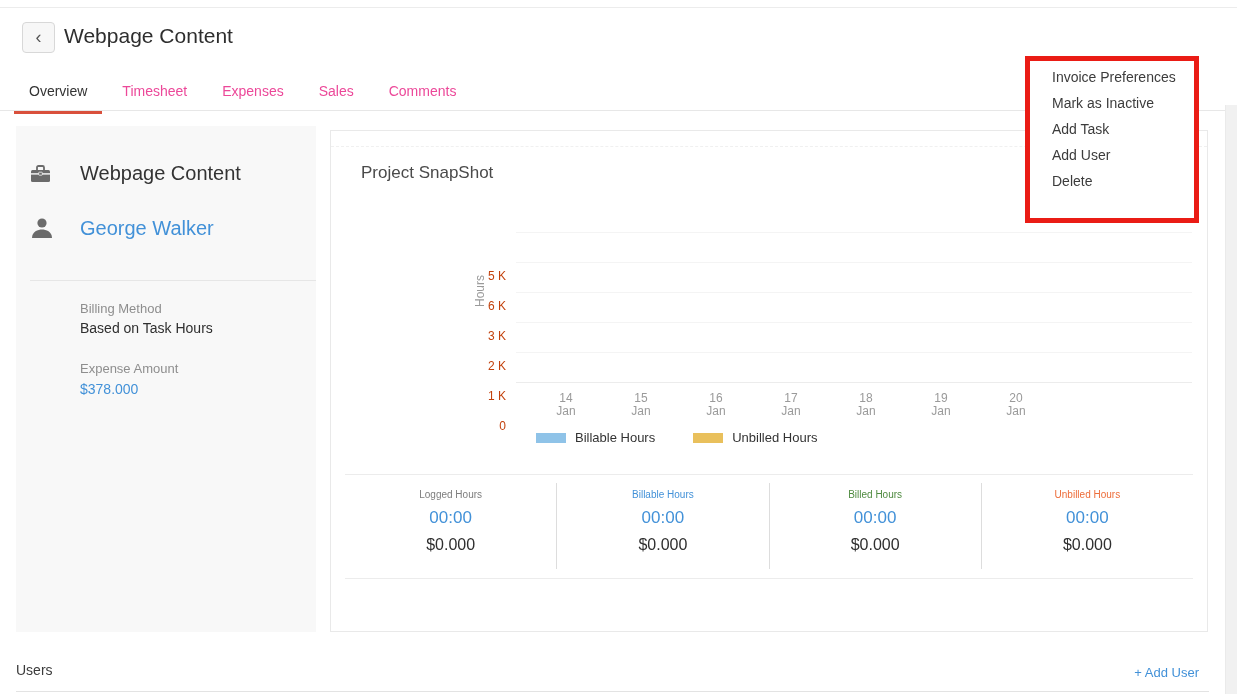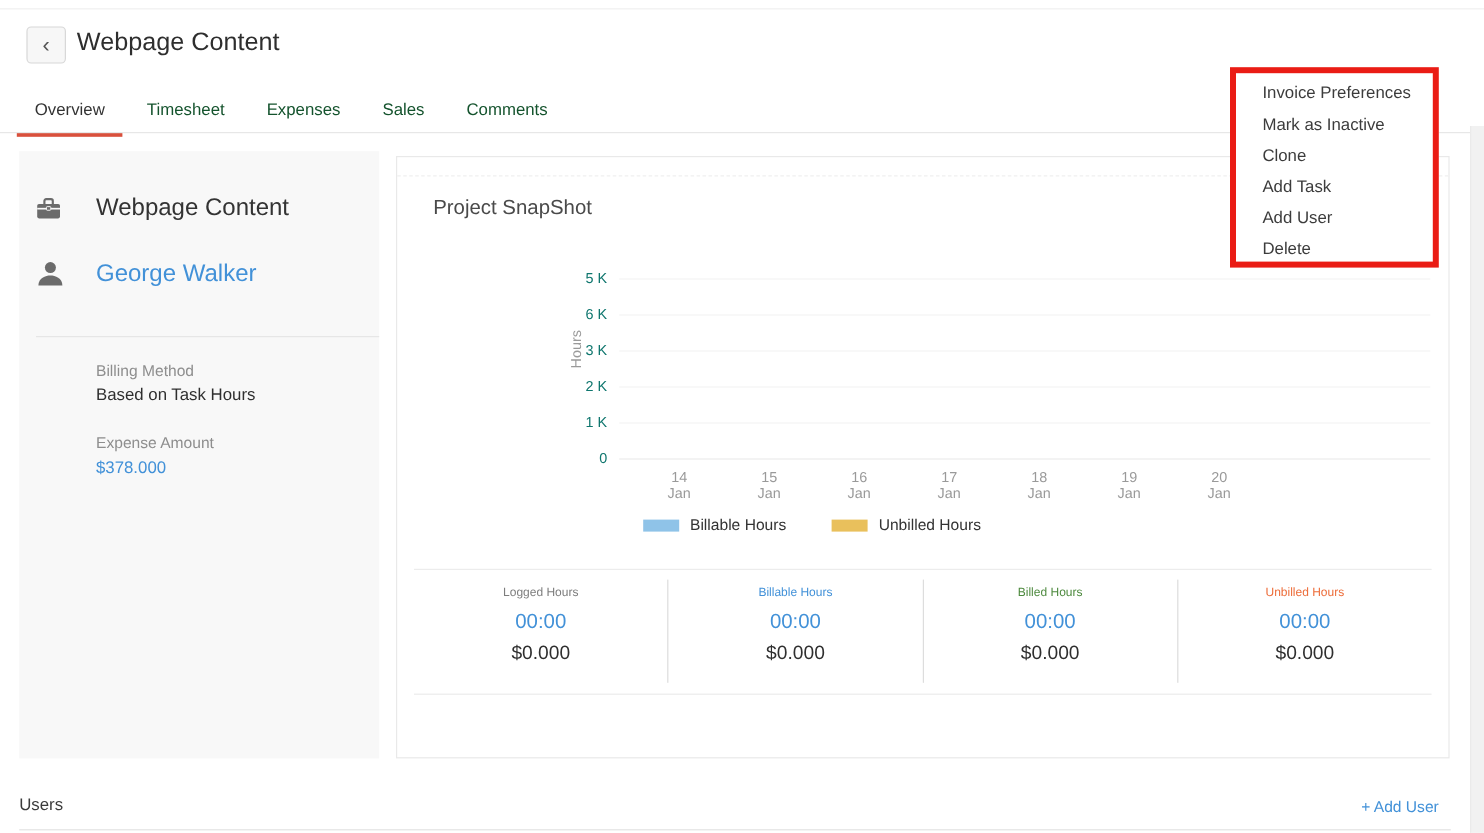--- a/index.html
+++ b/index.html
@@ -29,21 +29,21 @@
   .caret { display:inline-block; font-size:10px; color:#555; margin-left:8px; transform:translateY(-1px); }
   .clip-btn {
     width:33px; height:32px; background:#f5f5f5; border:1px solid #ccc; border-radius:3px;
     display:flex; align-items:center; justify-content:center; cursor:pointer;
   }
   .close-x { font-size:22px; color:#8a8a8a; cursor:pointer; margin-left:4px; line-height:1; }
 
   
   .tabs { position:absolute; left:14px; top:78px; height:32px; display:flex; }
   .tab {
-    padding:0 15px; font-size:14px; color:#14532d; line-height:26px;
+    padding:0 15px; font-size:14px; color:#ec4899; line-height:26px;
     cursor:pointer; position:relative; margin-right:5px;
   }
   .tab.active { color:#333; }
   .tab.active::after {
     content:""; position:absolute; left:0; right:0; bottom:-4px; height:4px; background:#d9503c;
   }
   .tabs-border { position:absolute; left:0; top:110px; width:1237px; height:1px; background:#e7e7e7; }
 
   
   .sidebar { position:absolute; left:16px; top:126px; width:300px; height:506px; background:#f8f8f8; }
@@ -57,21 +57,21 @@
   .sb-link  { position:absolute; left:64px; font-size:14px; color:#4291d8; cursor:pointer; }
 
   
   .card { position:absolute; left:330px; top:130px; width:878px; height:502px; background:#fff; border:1px solid #e9e9e9; }
   .card-dashed { position:absolute; left:0; right:0; top:15px; border-top:1px dashed #f0f0f0; }
   .card-title { position:absolute; left:30px; top:32px; font-size:17px; color:#4a4a4a; }
 
   .plot { position:absolute; left:185px; top:101px; width:676px; height:150px; }
   .gridline { position:absolute; left:0; width:100%; height:1px; background:#f4f4f4; }
   .gridline.zero { background:#ececec; }
-  .ytick { position:absolute; right:503px; width:60px; text-align:right; font-size:12px; color:#0f766e; transform:translateY(-7px); }
+  .ytick { position:absolute; right:503px; width:60px; text-align:right; font-size:12px; color:#c2410c; transform:translateY(-7px);margin-top:44px; }
   .ylabel { position:absolute; left:142px; top:176px; font-size:12px; color:#9a9a9a; transform:rotate(-90deg); transform-origin:left top; }
   .xtick { position:absolute; top:160px; width:60px; margin-left:-30px; text-align:center; font-size:12px; color:#9a9a9a; line-height:13px; }
   .legend { position:absolute; left:205px; top:299px; display:flex; gap:38px; align-items:center; }
   .legend-item { display:flex; align-items:center; gap:9px; font-size:13px; color:#333; }
   .legend-swatch { width:30px; height:10px; }
 
   .stats-divider-top { position:absolute; left:14px; right:14px; top:343px; height:1px; background:#ececec; }
   .stats-divider-bottom { position:absolute; left:14px; right:14px; top:447px; height:1px; background:#ececec; }
   .stats { position:absolute; left:14px; right:14px; top:352px; height:86px; display:flex; }
   .stat { flex:1; text-align:center; border-left:1px solid #ddd; padding-top:6px; }
@@ -230,21 +230,20 @@
         <div class="stat-amount">$0.000</div>
       </div>
     </div>
   <div class="stats-divider-bottom"></div>
 </div>
 
 <div class="annotation-box">
   <div class="menu" id="more-menu">
       <div class="menu-item">Invoice Preferences</div>
       <div class="menu-item">Mark as Inactive</div>
-      <div class="menu-item">Clone</div>
       <div class="menu-item">Add Task</div>
       <div class="menu-item">Add User</div>
       <div class="menu-item">Delete</div>
     </div>
 </div>
 
 <div class="users-title">Users</div>
 <div class="add-user">+ Add User</div>
 <div class="users-divider"></div>
 

